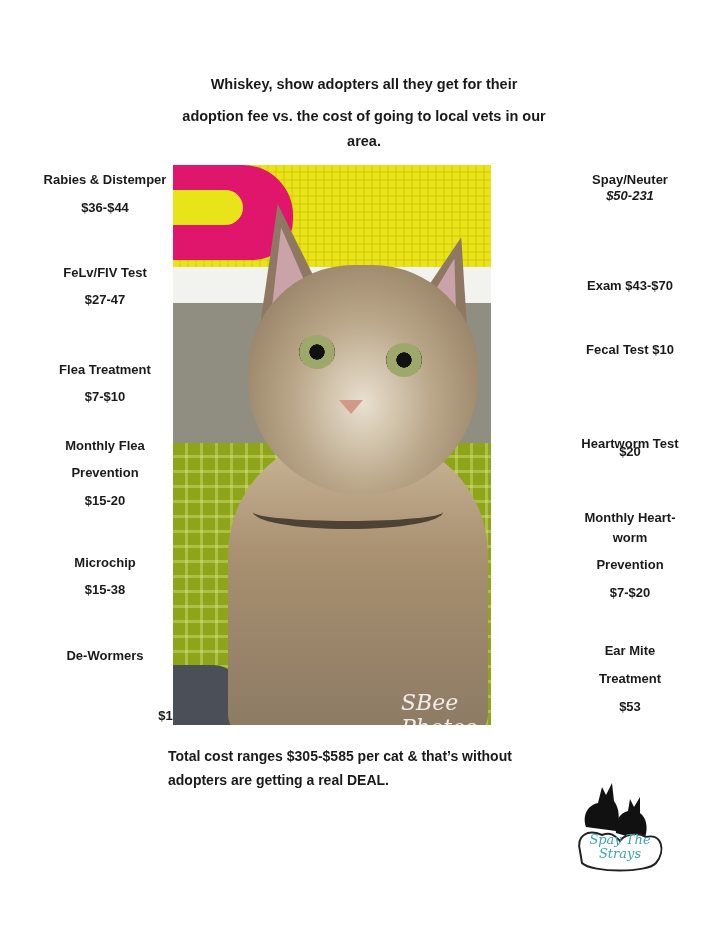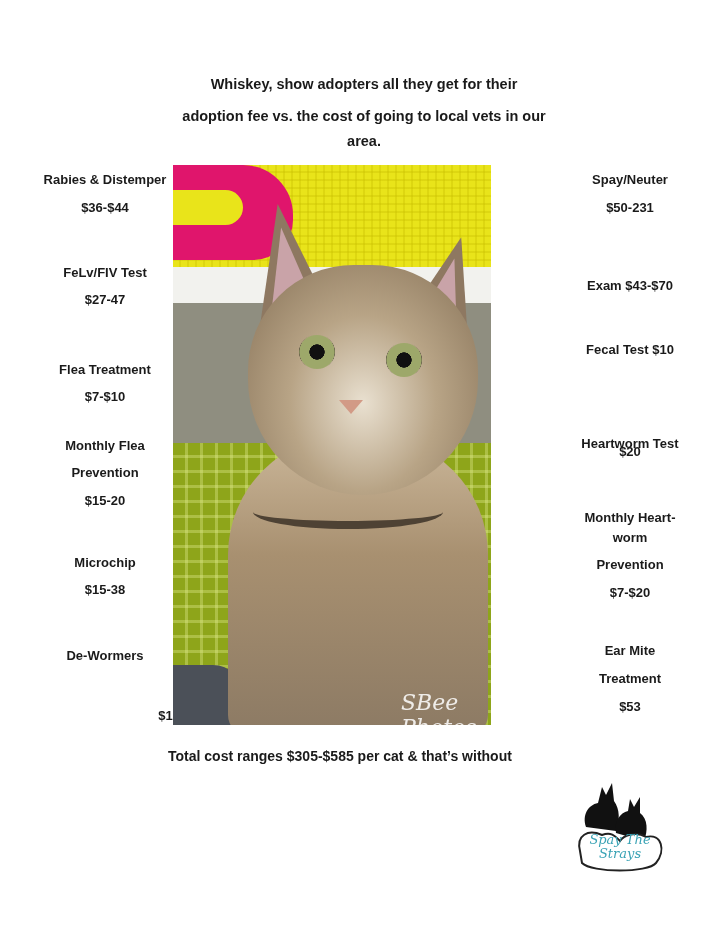--- a/index.html
+++ b/index.html
@@ -90,40 +90,41 @@
   <div class="ear ear-in-l"></div>
   <div class="ear ear-in-r"></div>
   <div class="cat-head"></div>
   <div class="eye eye-l"></div>
   <div class="eye eye-r"></div>
   <div class="nose"></div>
   <div class="watermark">SBee Photos</div>
 </div>
 
 <div class="t col-right" style="top:172px;">Spay/Neuter</div>
-<div class="t col-right" style="top:200px;">$50-231</div>
+<div class="t col-right" style="top:188px;font-style:italic;">$50-231</div>
 
 <div class="t col-right" style="top:278px;">Exam $43-$70</div>
 
 <div class="t col-right" style="top:342px;">Fecal Test $10</div>
 
 <div class="t col-right" style="top:436px;">Heartworm Test</div>
 <div class="t col-right" style="top:444px;">$20</div>
 
 <div class="t col-right" style="top:510px;">Monthly Heart-</div>
 <div class="t col-right" style="top:530px;">worm</div>
 <div class="t col-right" style="top:557px;">Prevention</div>
 <div class="t col-right" style="top:585px;">$7-$20</div>
 
 <div class="t col-right" style="top:643px;">Ear Mite</div>
 <div class="t col-right" style="top:671px;">Treatment</div>
 <div class="t col-right" style="top:699px;">$53</div>
 
 <div class="bottom-text">
   <div>Total cost ranges $305-$585 per cat &amp; that’s without</div>
+  <div>adopters are getting a real DEAL.</div>
 </div>
 
 <div class="logo">
   <svg width="96" height="104" viewBox="0 0 96 104">
     <path d="M14 52 C10 40 16 30 26 28 L30 12 L34 20 L40 8 L42 26 C48 34 48 46 44 56 Z" fill="#111"></path>
     <path d="M44 58 C42 46 48 38 56 36 L58 24 L62 32 L68 22 L68 38 C76 44 76 56 72 66 Z" fill="#111"></path>
     <path d="M8 76 C4 60 16 54 30 60 C40 56 44 62 48 66 C52 60 64 56 74 62 C90 58 94 76 84 88 C76 98 20 98 10 88 Z" fill="#ffffff" stroke="#222" stroke-width="2"></path>
   </svg>
   <div style="position:absolute;left:6px;top:58px;width:84px;text-align:center;font-family:'DejaVu Serif',serif;font-style:italic;font-size:13px;line-height:14px;color:#3aa3b5;">
     <div>Spay The</div>

